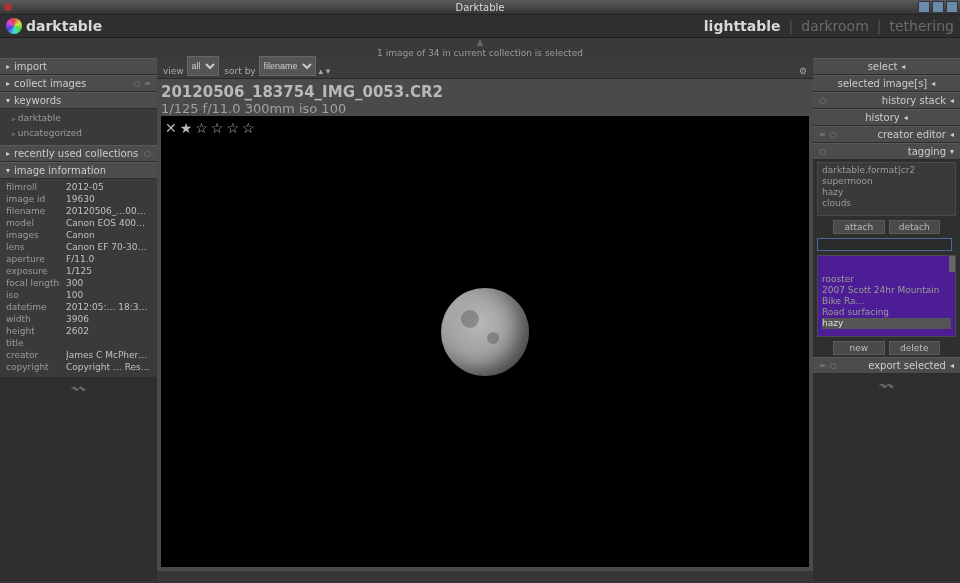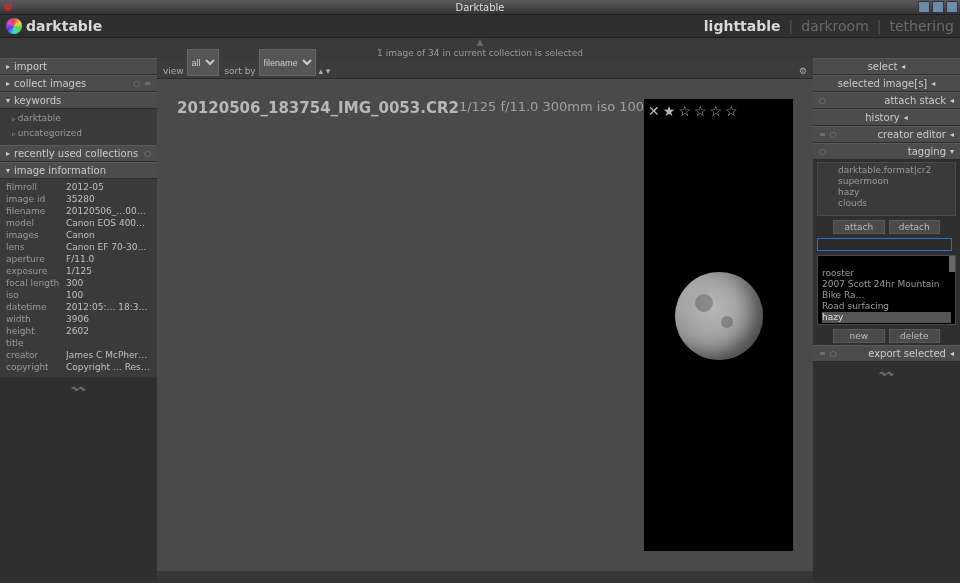--- a/index.html
+++ b/index.html
@@ -38,40 +38,40 @@
   .mod-body{padding:2px 6px 4px;background:#3a3a3a;font-size:9px;line-height:12px}
   .info-row{display:flex}
   .info-label{width:60px;color:#9a9a9a}
   .info-val{flex:1;color:#c0c0c0;white-space:nowrap;overflow:hidden;text-overflow:ellipsis}
   .kw-item{color:#9a9a9a;padding:1px 0 1px 6px}
   .kw-item::before{content:"▹ ";font-size:7px}
   .swirl{height:20px;display:flex;align-items:center;justify-content:center;color:#6a6a6a;font-size:14px}
   .center{flex:1;display:flex;flex-direction:column;background:#373737}
   .topbar{height:16px;display:flex;align-items:flex-end;padding:2px 6px;font-size:9px;color:#aaa;background:#3c3c3c;border-bottom:1px solid #2a2a2a;position:relative}
   .topbar .gear{position:absolute;right:6px;cursor:pointer}
-  .sel{background:#555;border:1px solid #666;color:#ccc;font-size:9px;height:27px}
+  .sel{background:#555;border:1px solid #666;color:#ccc;font-size:9px;height:20px}
   .status-line{text-align:center;font-size:9px;color:#9a9a9a;padding:2px 0 0}
   .triangle{text-align:center;color:#666;font-size:9px;line-height:8px}
-  .img-area{flex:1;margin:0 0 10px;background:#4a4a4a;padding:20px;display:flex;flex-direction:row}
+  .img-area{flex:1;margin:0 0 10px;background:#4a4a4a;padding:4px;display:flex;flex-direction:column}
   .img-title{font-size:15px;color:#b8b8b8;font-weight:bold}
   .img-sub{font-size:13px;color:#a0a0a0;}
   .img-canvas{flex:1;background:black;position:relative}
   .stars-over{position:absolute;top:4px;left:4px;display:flex;gap:3px;font-size:14px;color:#bababa}
   .star{cursor:pointer}
   .moon{position:absolute;left:50%;top:48%;transform:translate(-50%,-50%);width:88px;height:88px;border-radius:50%;
         background:radial-gradient(circle at 42% 40%,#b8b8b8,#9a9a9a 55%,#707070 100%);
         box-shadow:inset -10px -6px 18px rgba(0,0,0,.45), inset 4px 4px 10px rgba(255,255,255,.15);}
   .moon::before,.moon::after{content:"";position:absolute;border-radius:50%;background:rgba(60,60,60,.35)}
   .moon::before{width:18px;height:18px;left:20px;top:22px}
   .moon::after{width:12px;height:12px;left:46px;top:44px}
   .footer{height:16px;background:#333;display:flex;align-items:center;padding:0 6px;font-size:9px;color:#888}
   
-  .tag-box{height:48px;background:#3a3a3a;border:1px solid #4a4a4a;margin:2px 4px;padding:2px 20px;font-size:9px;line-height:11px;color:#9a9a9a}
+  .tag-box{height:48px;background:#3a3a3a;border:1px solid #4a4a4a;margin:2px 4px;padding:2px 4px;font-size:9px;line-height:11px;color:#9a9a9a}
   .tag-input{width:calc(100% - 12px);margin:2px 4px;box-sizing:border-box;background:#2a2a2a;border:1px solid #4a6a9a;color:#ccc;font-size:9px;height:13px;padding:0 2px}
-  .suggest{background:#000000;border:1px solid #4a4a4a;margin:2px 4px;font-size:9px;line-height:11px;color:#9a9a9a;height:44px;overflow:hidden;padding:12px 4px;position:relative}
+  .suggest{background:#4c1d95;border:1px solid #4a4a4a;margin:2px 4px;font-size:9px;line-height:11px;color:#9a9a9a;height:44px;overflow:hidden;padding:18px 4px;position:relative}
   .scroll-thumb{position:absolute;right:0;top:0;width:6px;height:16px;background:#666}
   .suggest .hl{background:#555;color:#ddd}
   .btn-row{display:flex;gap:4px;padding:2px 20px}
   .mini-btn{flex:1;background:#4a4a4a;border:1px solid #5a5a5a;color:#bbb;font-size:9px;text-align:center;padding:1px 0;cursor:pointer}
 </style>
 </head>
 <body>
 
 <div class="titlebar">
   <span class="tb-dot" style="background:#a33"></span>
@@ -132,21 +132,21 @@
         <span class="arrow">▾</span>
         <span>image information</span>
       </div>
     <div class="mod-body" id="info-rows">
         <div class="info-row">
           <span class="info-label">filmroll</span>
           <span class="info-val">2012-05</span>
         </div>
         <div class="info-row">
           <span class="info-label">image id</span>
-          <span class="info-val">35280</span>
+          <span class="info-val">19630</span>
         </div>
         <div class="info-row">
           <span class="info-label">filename</span>
           <span class="info-val">20120506_…0053.CR2</span>
         </div>
         <div class="info-row">
           <span class="info-label">model</span>
           <span class="info-val">Canon EOS 400D D…</span>
         </div>
         <div class="info-row">
@@ -235,21 +235,21 @@
         <span class="arrow">◂</span>
       </div>
     <div class="mod-head r">
         <span>selected image[s]</span>
         <span class="arrow">◂</span>
       </div>
     <div class="mod-head r">
         <span class="extra">
           <span>○</span>
         </span>
-        <span>attach stack</span>
+        <span>history stack</span>
         <span class="arrow">◂</span>
       </div>
     <div class="mod-head r">
         <span>history</span>
         <span class="arrow">◂</span>
       </div>
     <div class="mod-head r">
         <span class="extra">
           <span>≡</span>
           <span>○</span>

